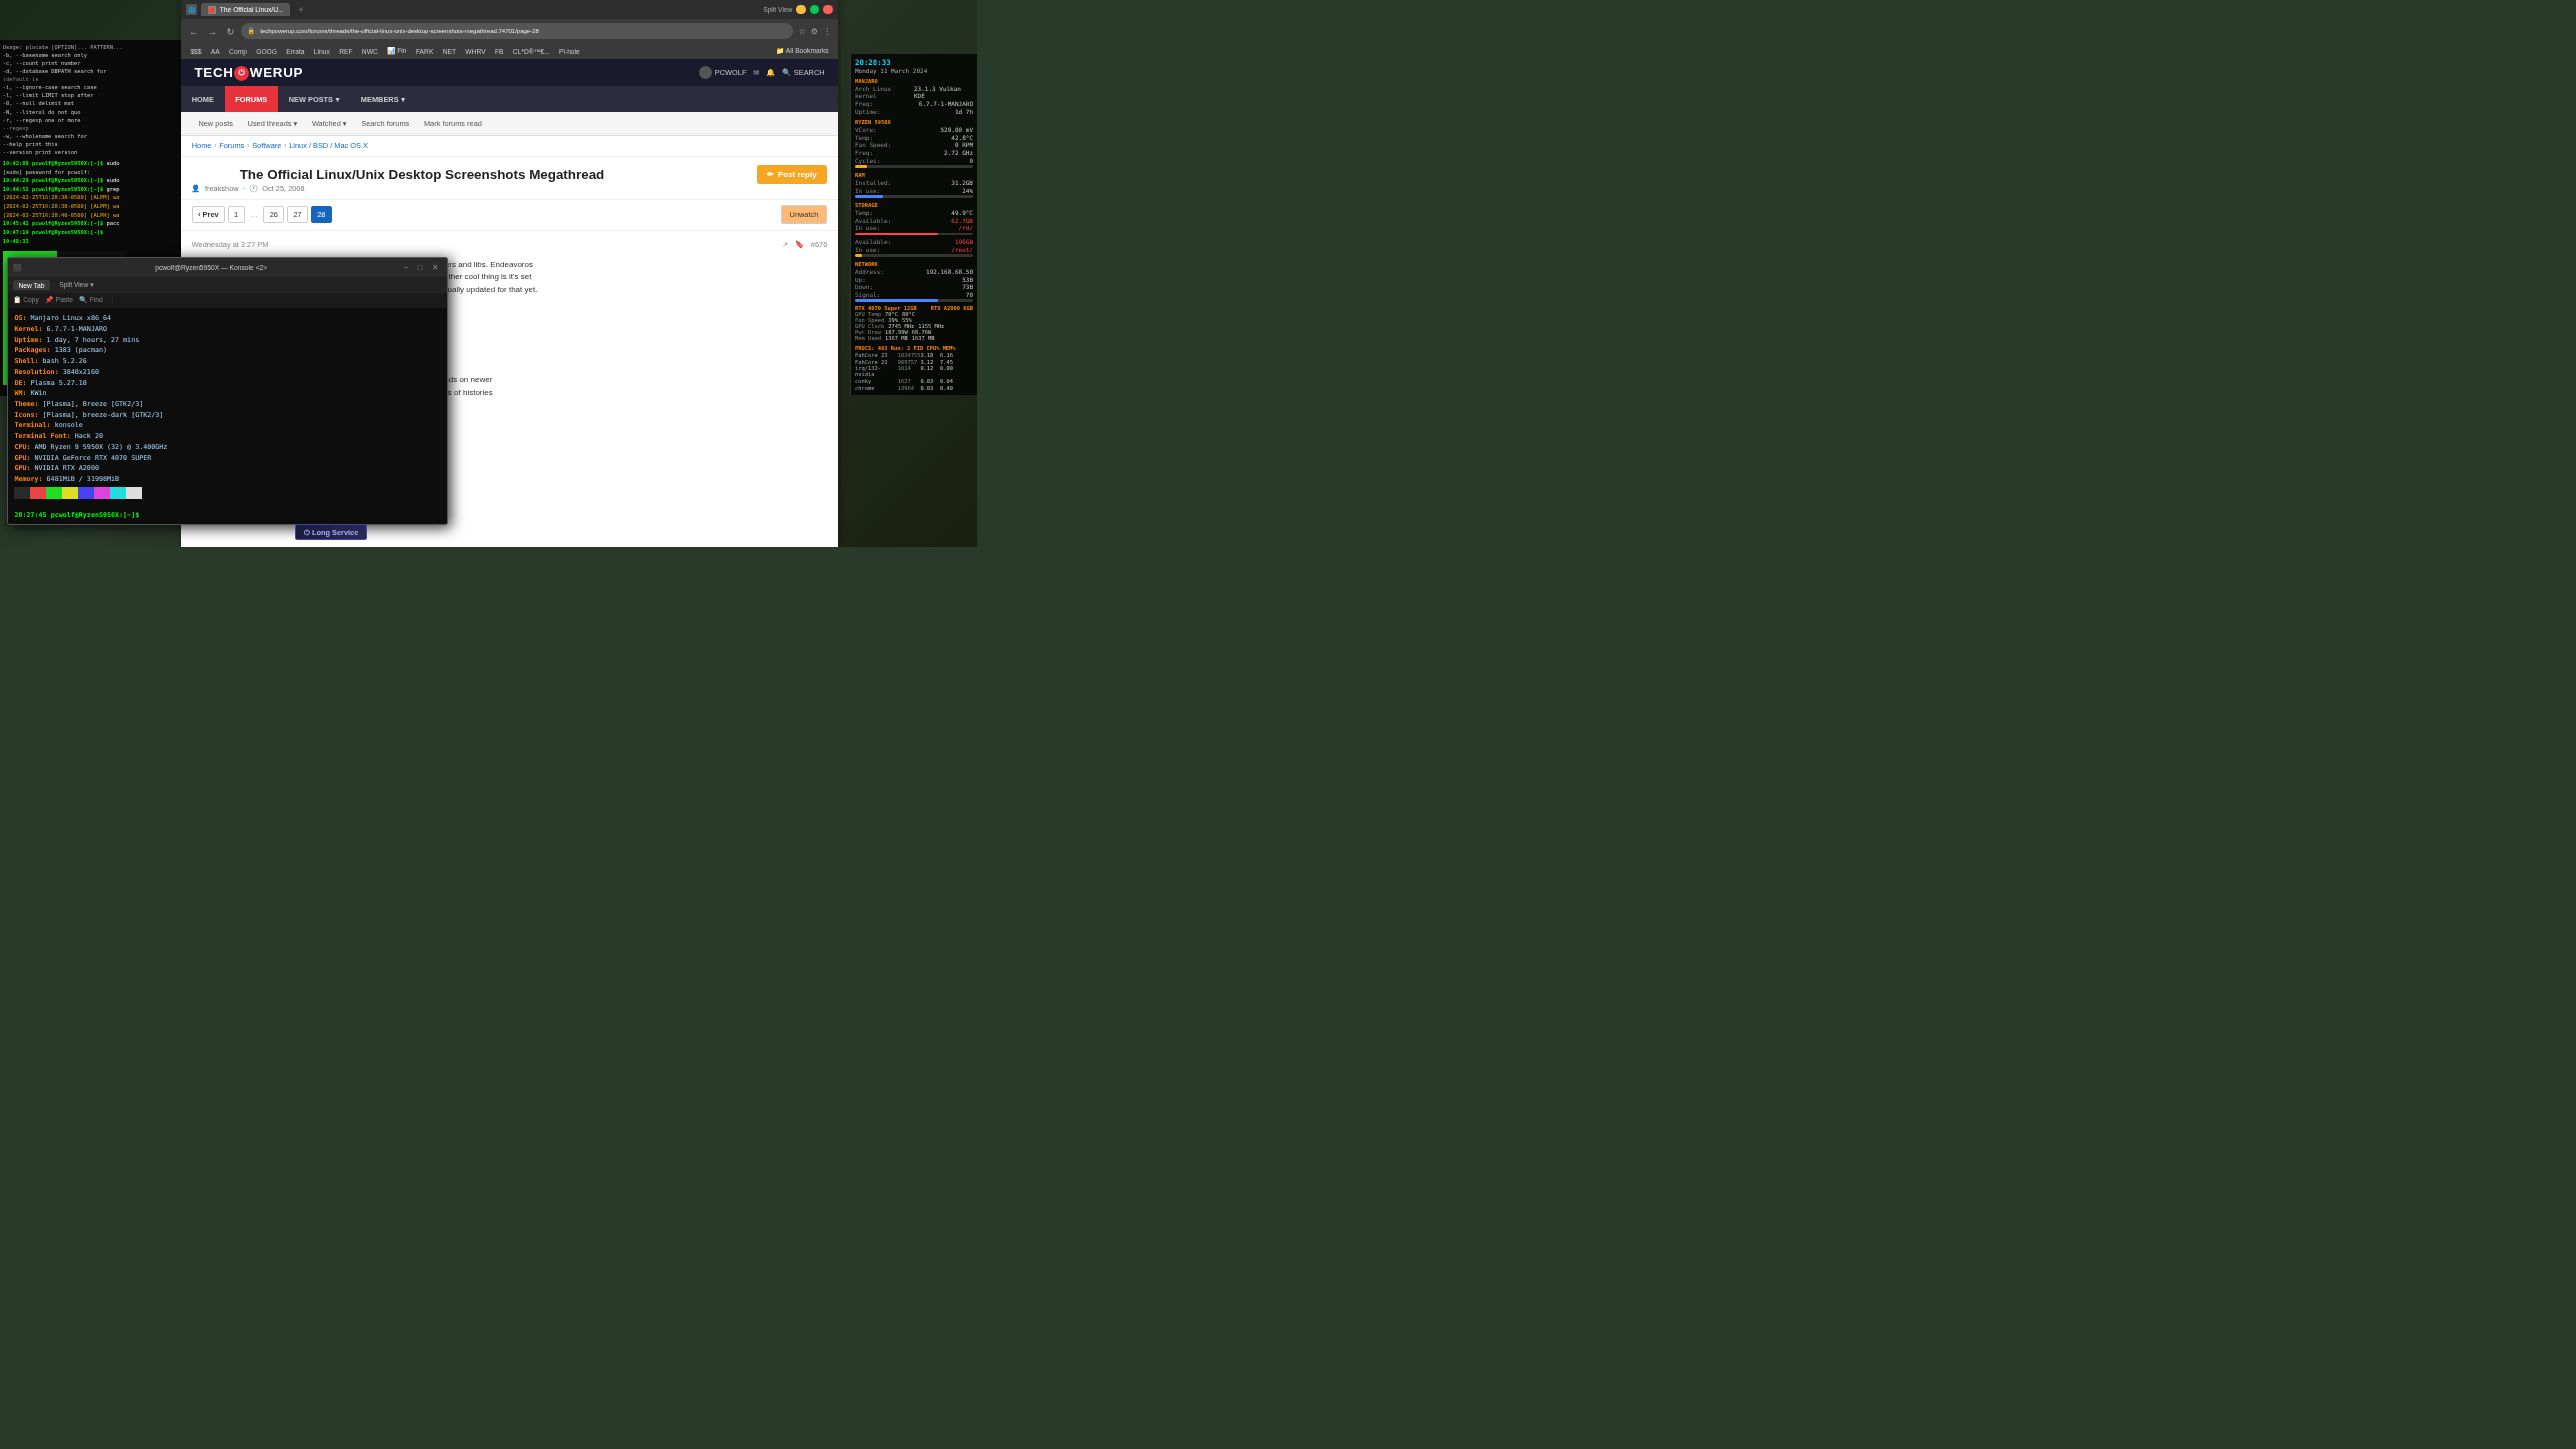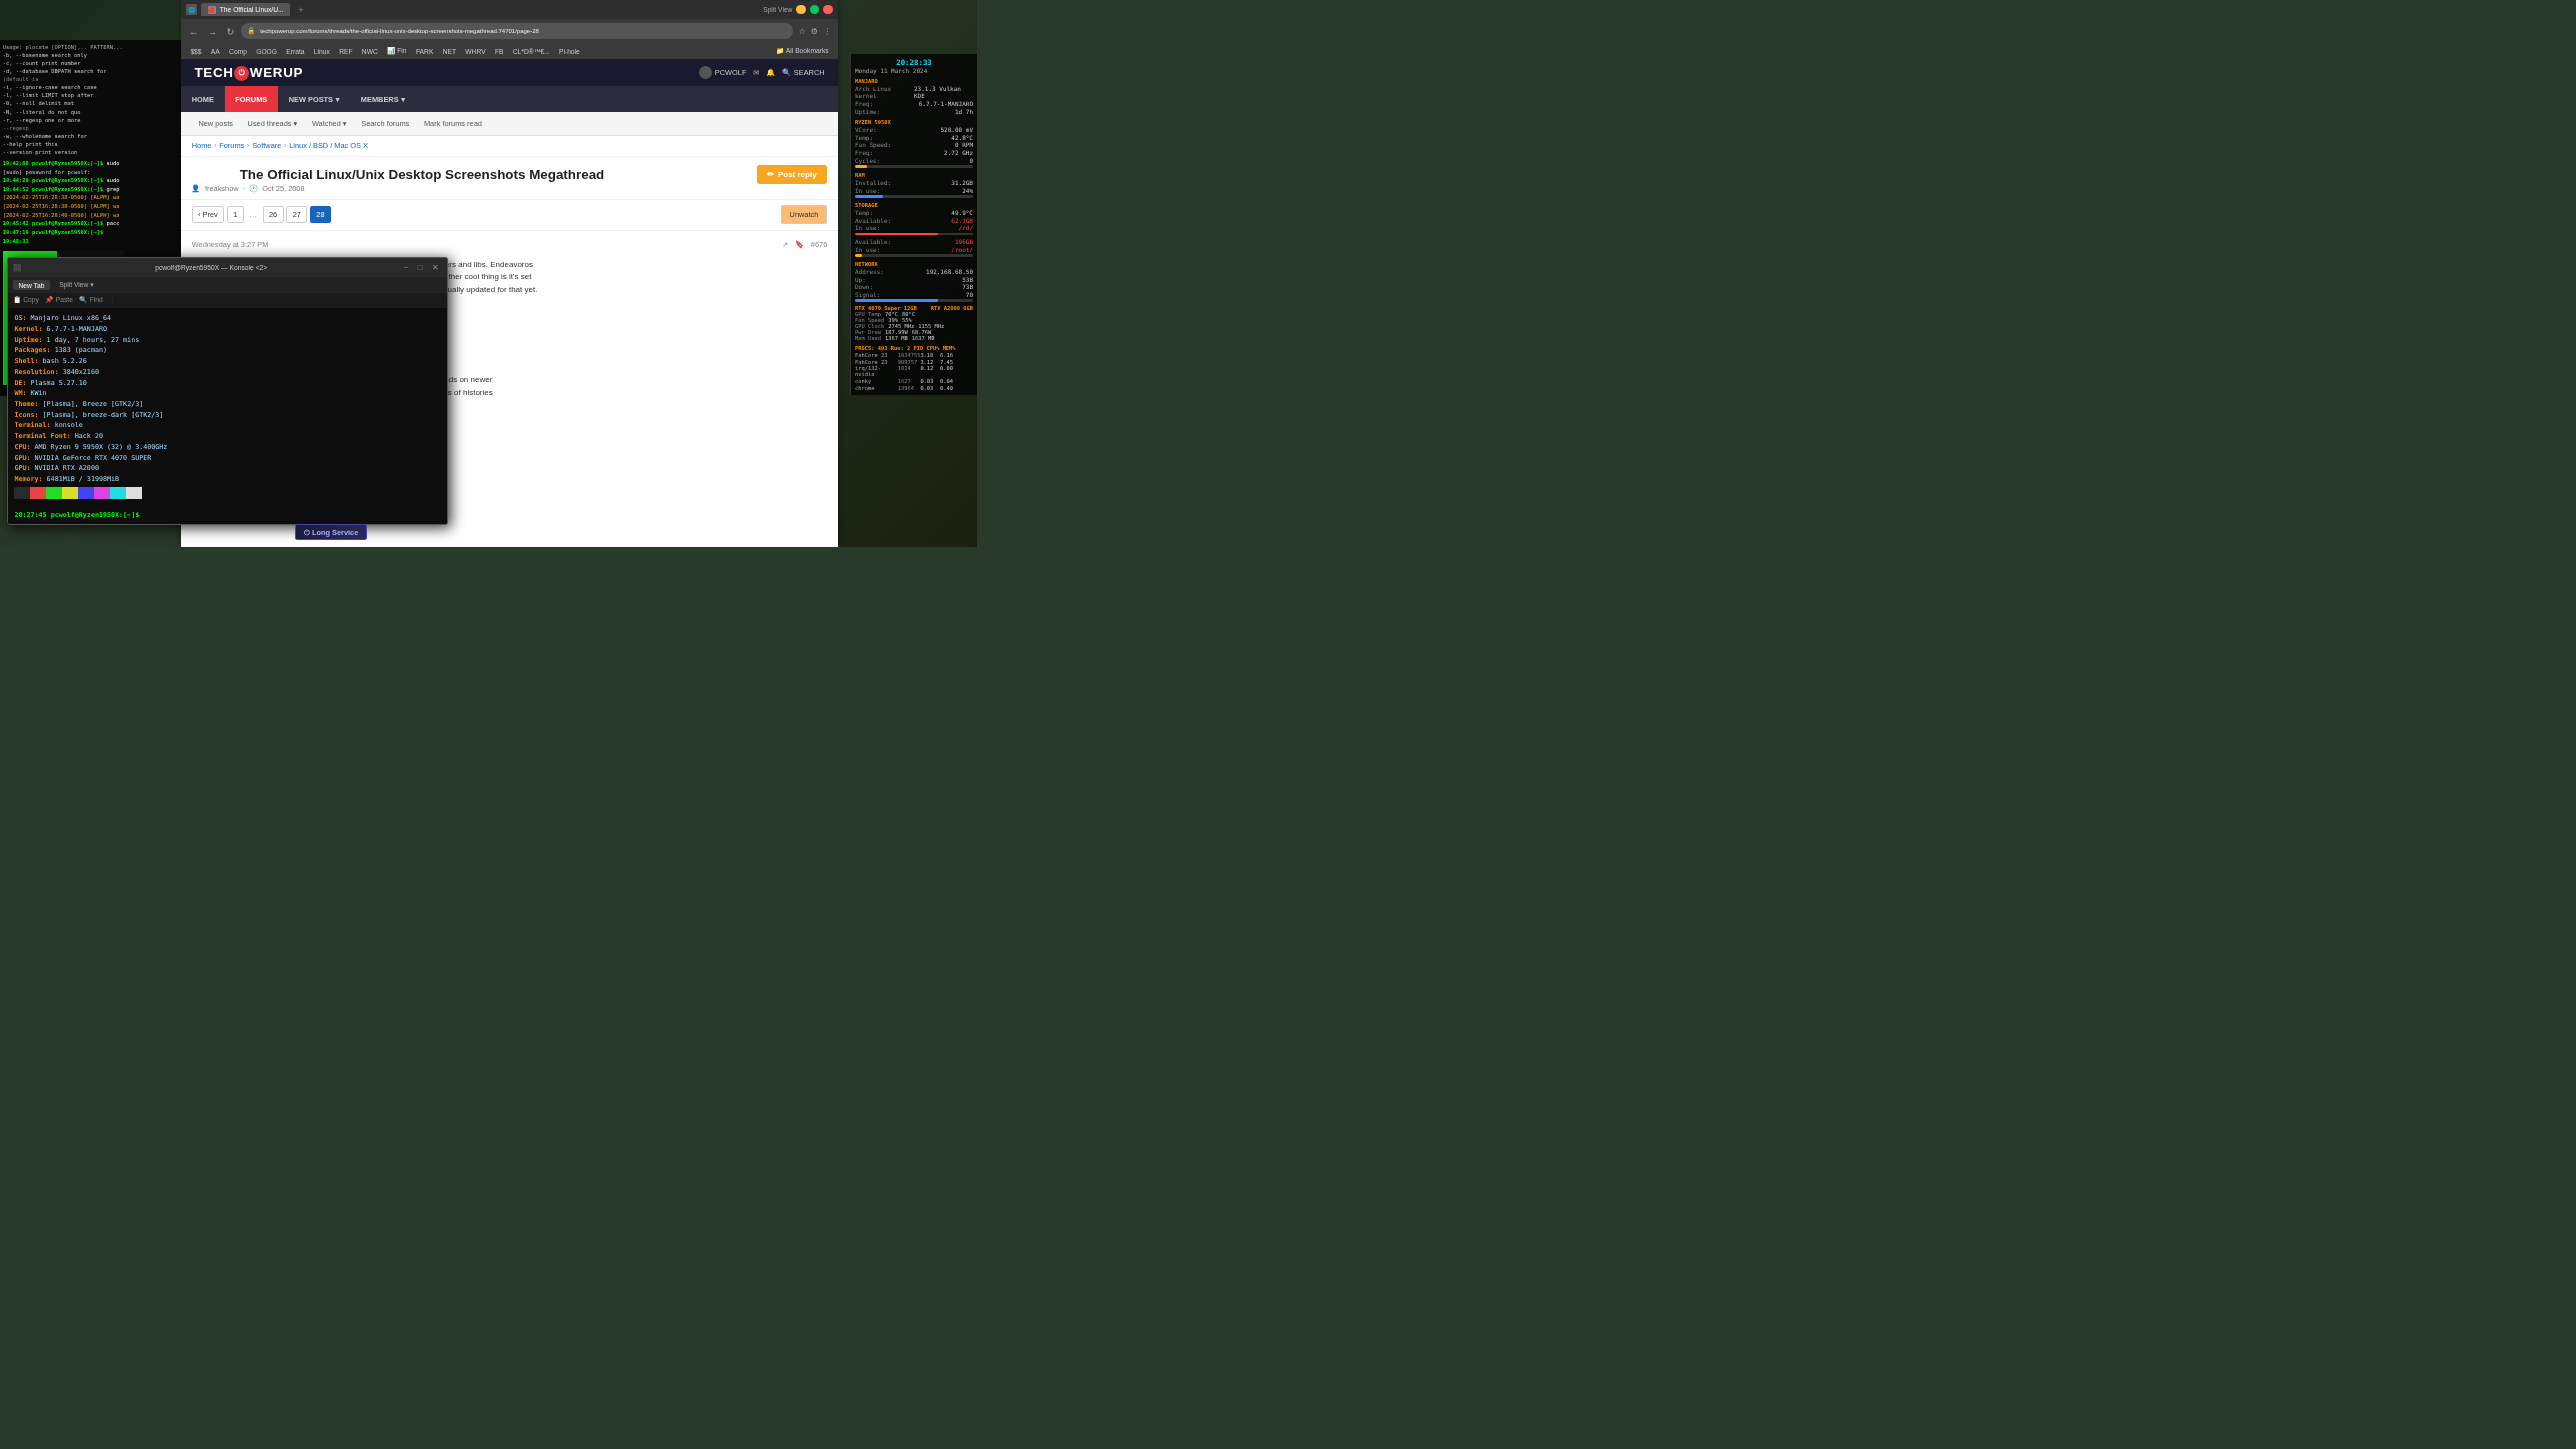--- a/index.html
+++ b/index.html
@@ -43,21 +43,21 @@
       position: absolute;
       top: 54px; right: 0;
       width: 127px;
       background: rgba(0,0,0,0.75);
       color: #ccc;
       font-family: monospace;
       font-size: 6px;
       padding: 4px;
       border-left: 0.7px solid #333;
     }
-    .conky-widget .conky-title { color: #00ddff; font-size: 7.4px; font-weight: bold; text-align: center; }
+    .conky-widget .conky-title { color: #00ddff; font-size: 7.4px; font-weight: bold; }
     .conky-widget .conky-date { color: #aaa; font-size: 6px; }
     .conky-widget .section-title { color: #ff8800; font-size: 5.4px; font-weight: bold; margin-top: 4px; margin-bottom: 1.3px; }
     .conky-widget .kv { display: flex; justify-content: space-between; margin-bottom: 0.7px; }
     .conky-widget .kv .key { color: #888; }
     .conky-widget .kv .val { color: #ccc; }
     .conky-widget .kv .val-red { color: #ff4444; }
     .conky-widget .progress-bar {
       height: 2.7px;
       background: #333;
       border-radius: 1.3px;
@@ -316,21 +316,21 @@
     .page-btn {
       padding: 2.7px 5.4px;
       border: 0.7px solid #ccc;
       background: #fff;
       color: #333;
       font-size: 7.4px;
       cursor: pointer;
       border-radius: 2px;
     }
     .page-btn.active { background: #1565c0; color: #fff; border-color: #1565c0; }
-    .page-btn.prev { font-weight: normal; }
+    .page-btn.prev { font-weight: bold; }
     .unwatch-btn {
       padding: 4px 8px;
       border: 0.7px solid #ccc;
       background: #fdba74;
       color: #333;
       font-size: 7.4px;
       cursor: pointer;
       border-radius: 2px;
     }
 

